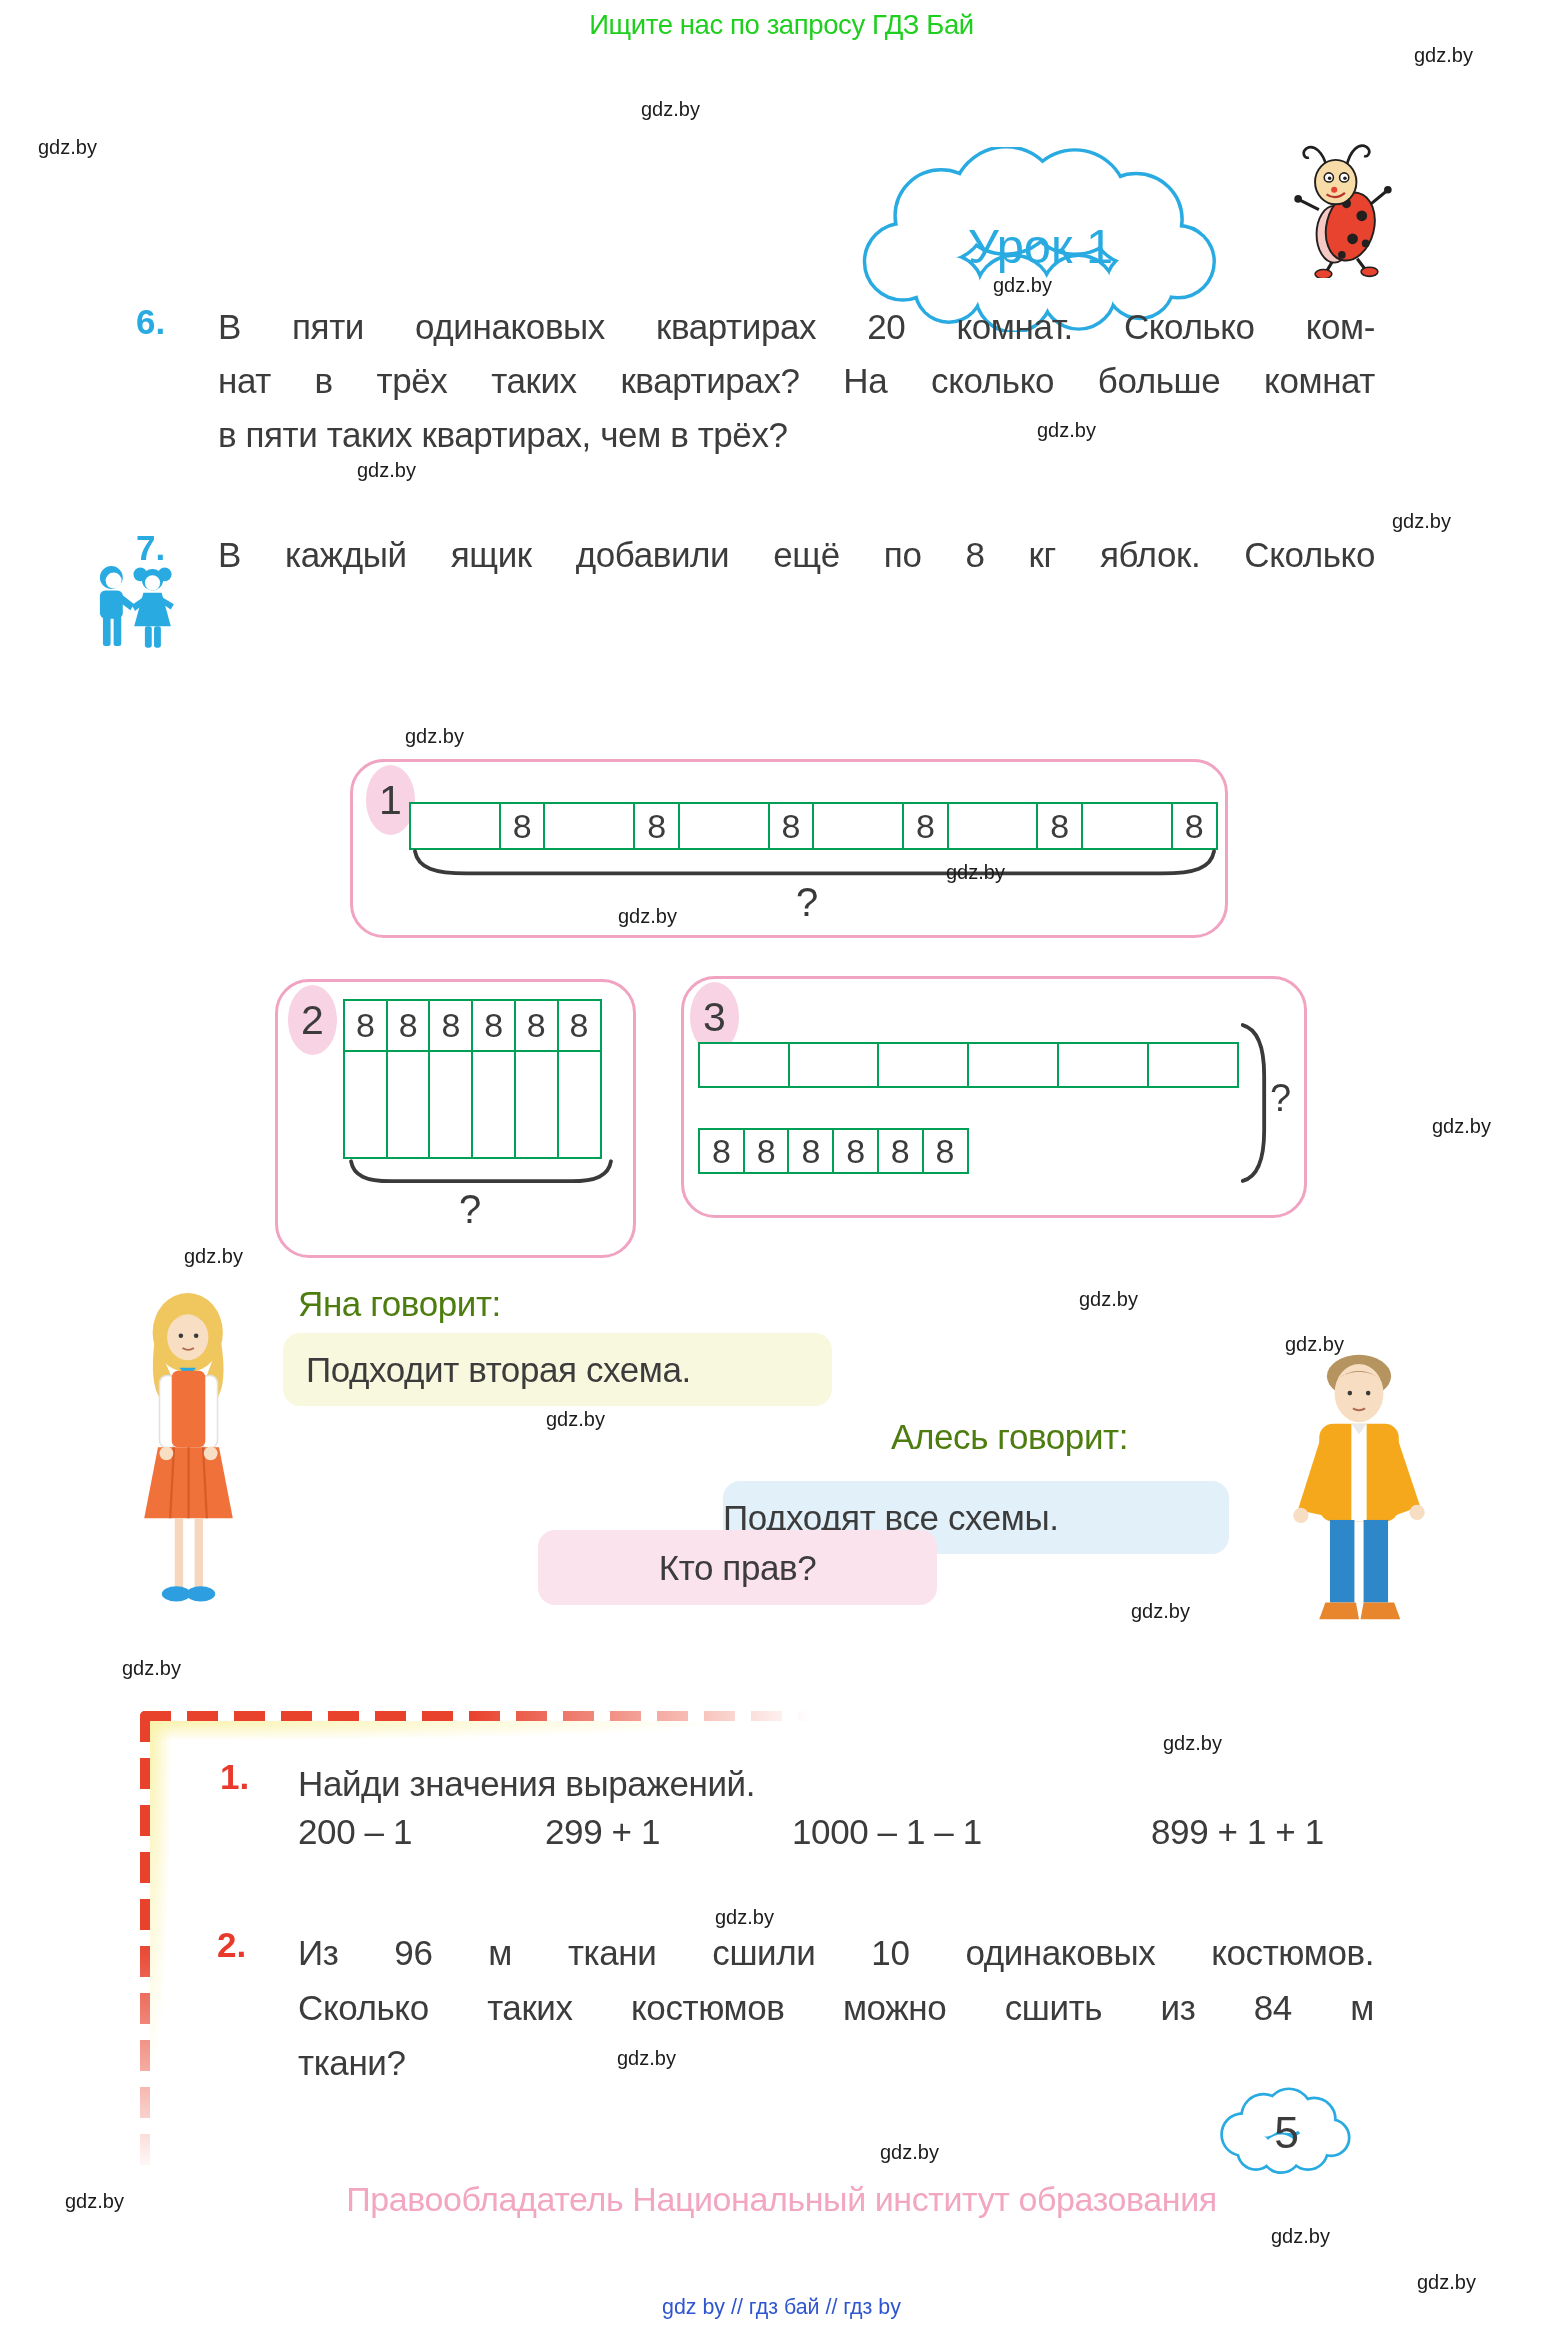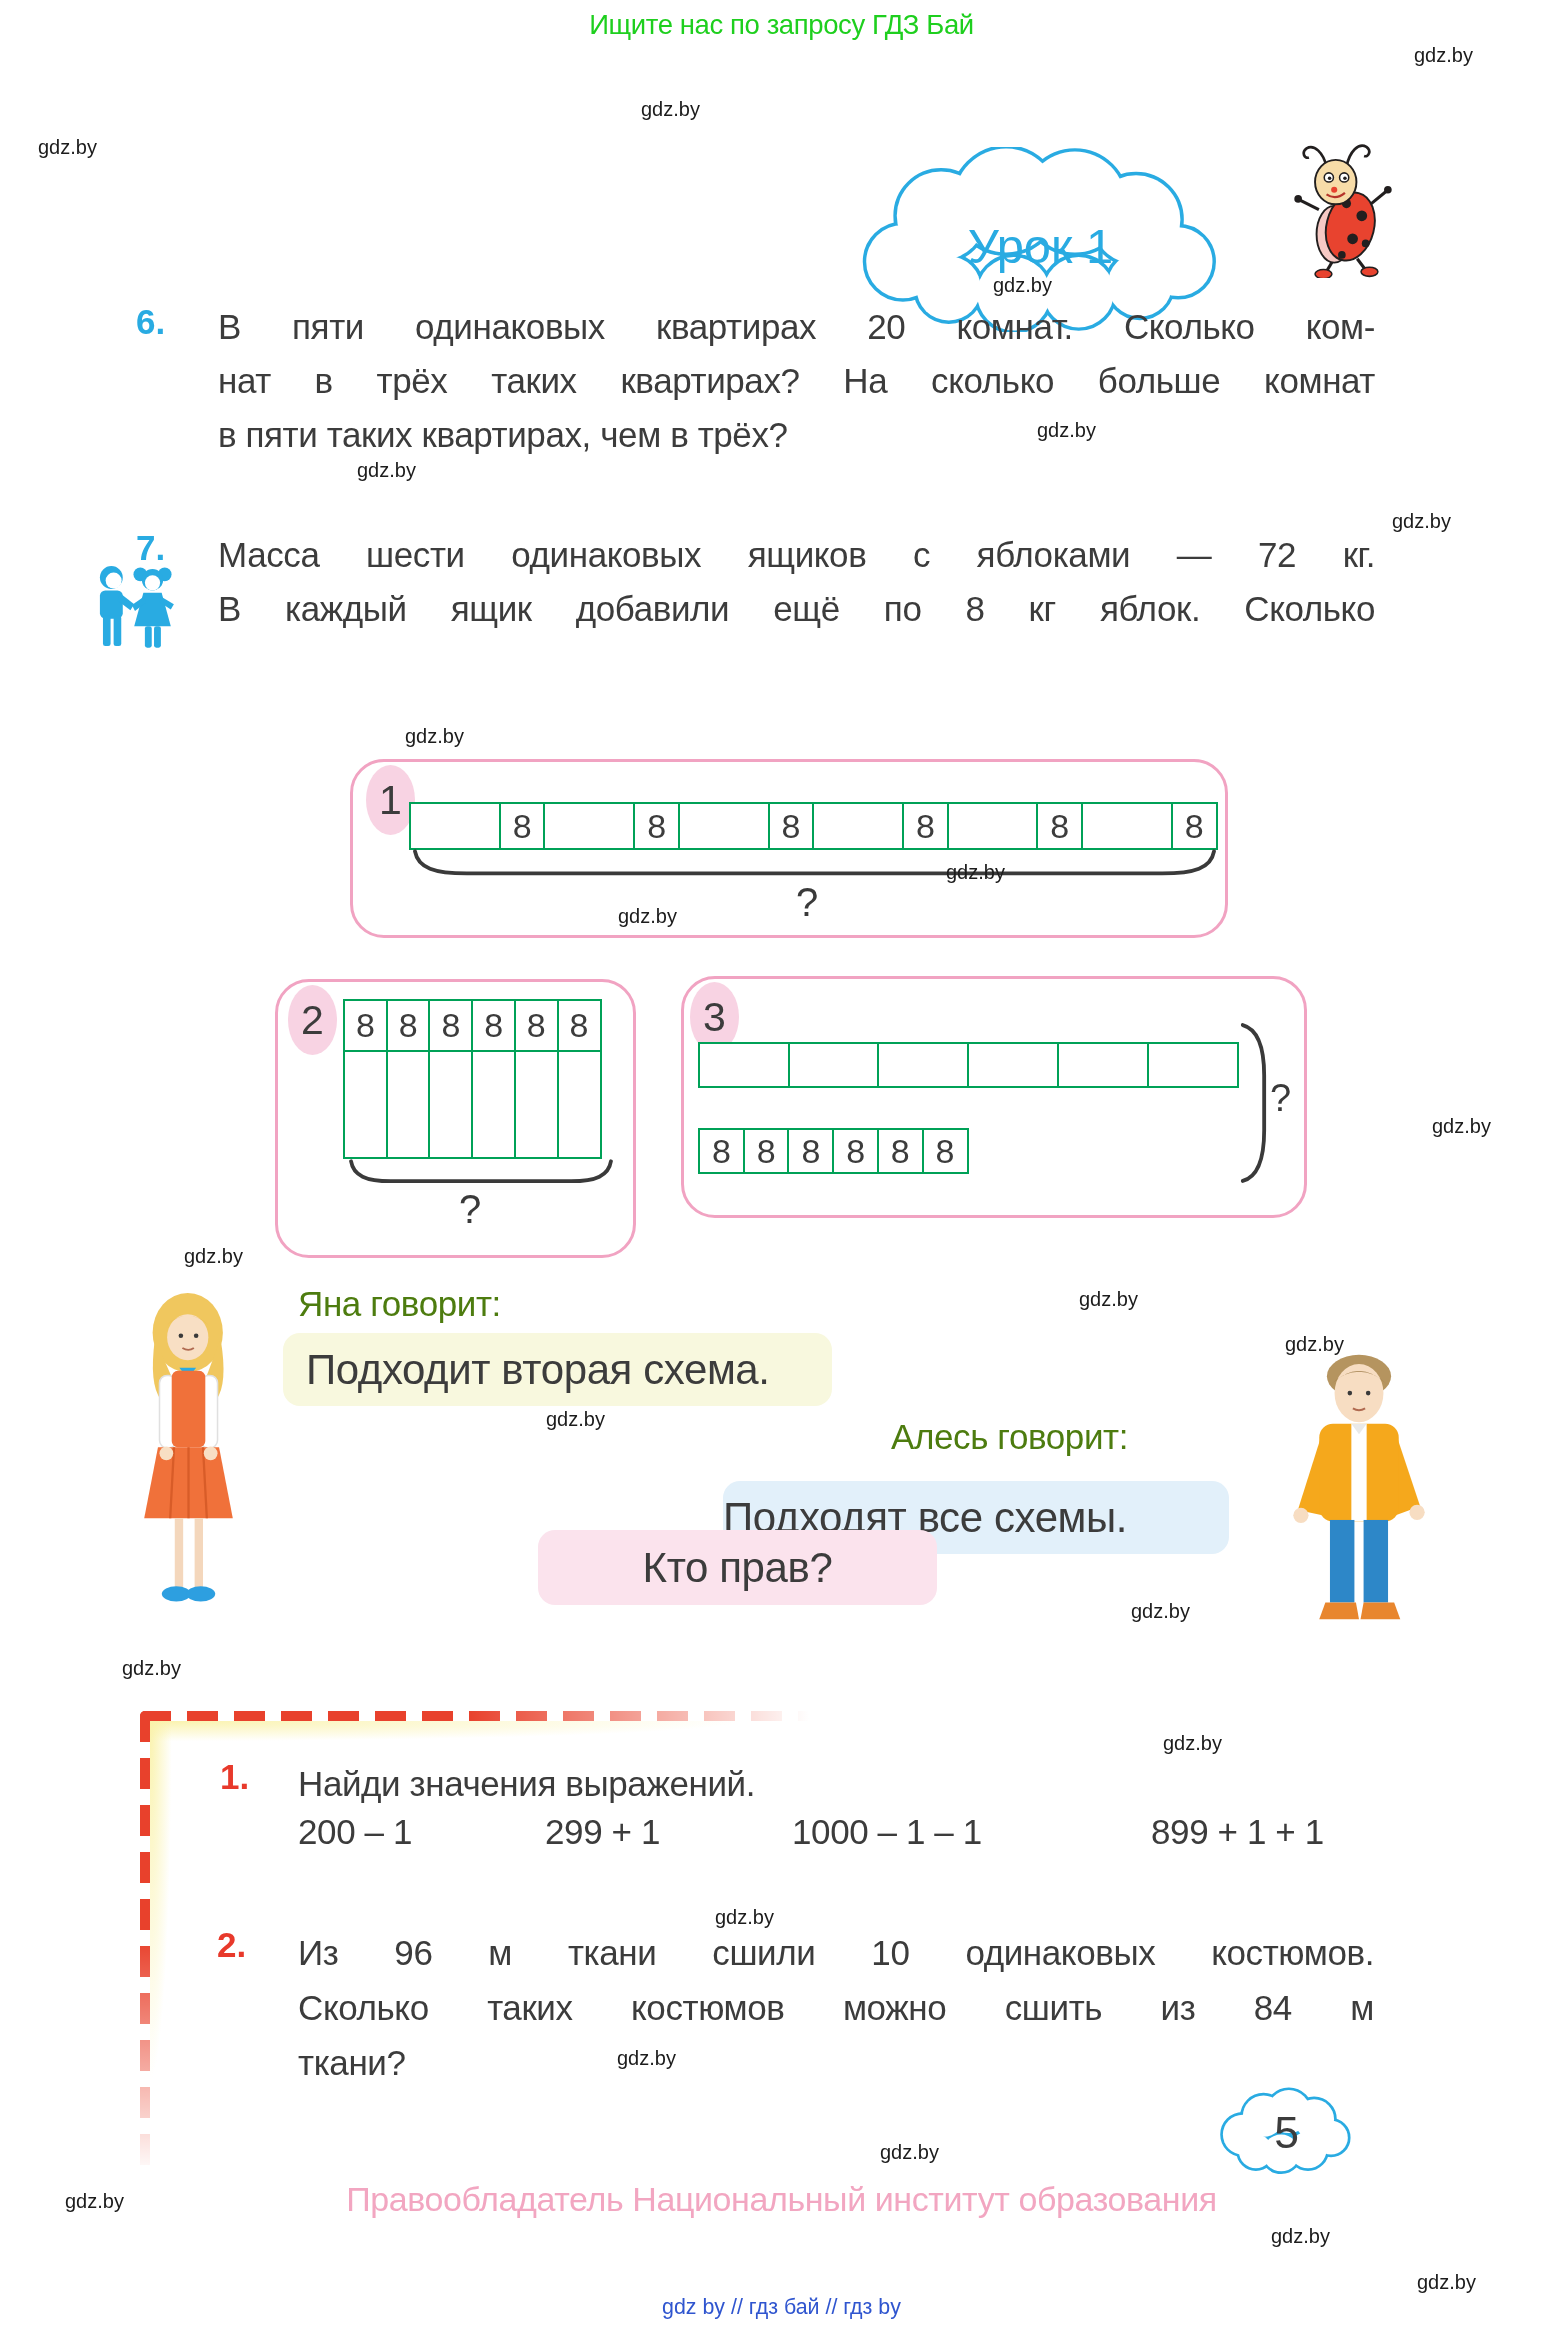--- a/index.html
+++ b/index.html
@@ -24,21 +24,21 @@
   .badge{position:absolute;background:#f8d3e3;border-radius:50%;display:flex;align-items:center;justify-content:center;
          font-size:41px;color:#3c3c3c;}
   .row{position:absolute;display:flex;}
   .c{box-sizing:border-box;border:2.3px solid #00a157;background:#fff;display:flex;align-items:center;justify-content:center;
      font-size:34px;color:#3c3c3c;}
   .c + .c{margin-left:-2.3px;}
   .qmark{position:absolute;font-size:40px;color:#3a3a3a;}
   
   .dlg-label{position:absolute;font-size:35px;letter-spacing:-0.4px;color:#4d7c0f;white-space:nowrap;}
   .bubble{position:absolute;border-radius:17px;display:flex;align-items:center;
-          font-size:42px;letter-spacing:-0.4px;color:#3c3c3c;white-space:nowrap;box-sizing:border-box;}
+          font-size:35px;letter-spacing:-0.4px;color:#3c3c3c;white-space:nowrap;box-sizing:border-box;}
   
   .dash-top{position:absolute;left:140px;top:1711px;width:727px;height:10px;
             background:repeating-linear-gradient(90deg,#e8412c 0 31px,rgba(0,0,0,0) 31px 47px);border-radius:5.4px;}
   .dash-top::after{content:"";position:absolute;inset:0;
             background:linear-gradient(90deg,rgba(255,255,255,0) 45%,#ffffff 92%);}
   .dash-left{position:absolute;left:140px;top:1711px;width:10px;height:504px;
             background:repeating-linear-gradient(180deg,#e8412c 0 31px,rgba(0,0,0,0) 31px 47px);border-radius:5.4px;}
   .dash-left::after{content:"";position:absolute;inset:0;
             background:linear-gradient(180deg,rgba(255,255,255,0) 45%,#ffffff 92%);}
   .glow-top{position:absolute;left:150px;top:1721px;width:704px;height:29px;
@@ -142,21 +142,20 @@
       <circle cx="82" cy="19" r="14"></circle>
       <circle cx="82" cy="23" r="10" fill="#ffffff"></circle>
       <path d="M70,36 L94,36 L106,80 L58,80 Z"></path>
       <rect x="72" y="80" width="9" height="28" rx="3"></rect>
       <rect x="84" y="80" width="9" height="28" rx="3"></rect>
       <path d="M71,41 L55,52 L59,60 L73,49 Z"></path>
       <path d="M93,41 L110,51 L106,58 L91,48 Z"></path>
     </svg>
   </div>
   <div class="tblock" style="left:218px;top:528px;width:1157px;">
-    <span class="tline just">Масса шести одинаковых ящиков с яблоками — 72 кг.</span>
     <span class="tline just">В каждый ящик добавили ещё по 8 кг яблок. Сколько</span>
   </div>
 
   <div class="scheme" style="left:350px;top:759px;width:878px;height:179px;"></div>
   <div class="badge" style="left:366px;top:765px;width:49px;height:70px;">1</div>
   <div class="row" style="left:409px;top:802px;">
       <div class="c" style="width: 92px; height: 48px;"></div>
       <div class="c" style="width: 47px; height: 48px;">8</div>
       <div class="c" style="width: 92px; height: 48px;"></div>
       <div class="c" style="width: 47px; height: 48px;">8</div>

